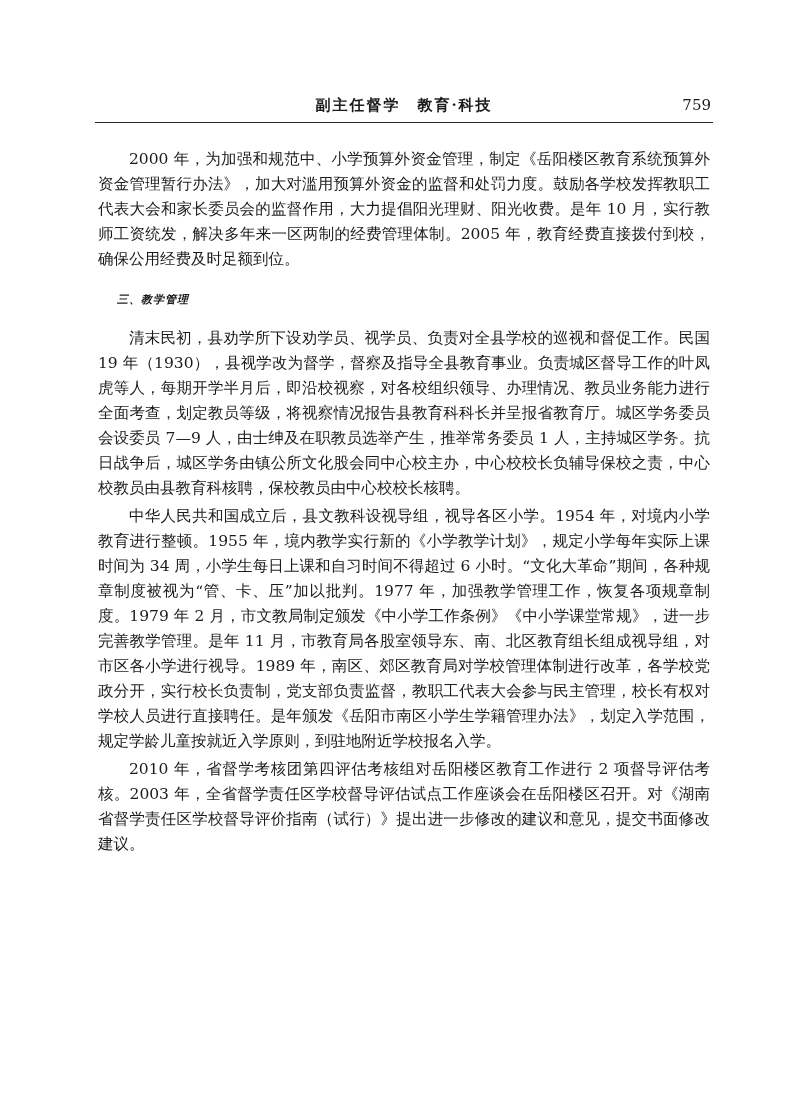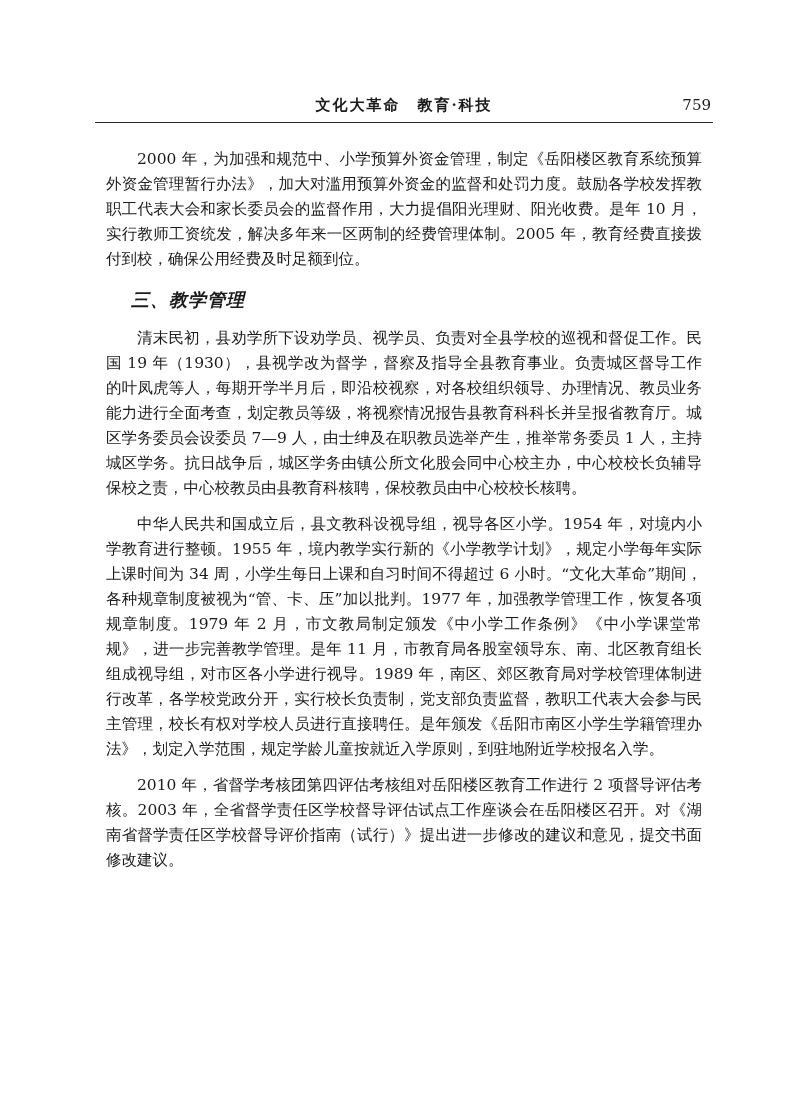--- a/index.html
+++ b/index.html
@@ -36,43 +36,43 @@
     position: absolute;
     right: 2px;
     top: 0;
     font-weight: normal;
     letter-spacing: 0;
   }
   .content {
     margin-top: 24px;
   }
   p.body-para {
-    margin: 11px;
+    margin: 3px;
     font-size: 15.5px;
     line-height: 25px;
     text-align: justify;
     text-indent: 2em;
   }
   .section-heading {
     margin: 15px 0 14px 0;
-    font-size: 18px;
+    font-size: 11px;
     line-height: 25px;
     font-style: italic;
     font-weight: 600;
     text-indent: 2em;
     letter-spacing: 1px;
   }
 </style>
 </head>
 <body>
 
 <div class="page">
 
   <div class="page-header">
-    <span class="header-title">文化大革命　教育·科技</span>
+    <span class="header-title">副主任督学　教育·科技</span>
     <span class="page-number">759</span>
   </div>
 
   <div class="content">
 
     <p class="body-para">2000 年，为加强和规范中、小学预算外资金管理，制定《岳阳楼区教育系统预算外资金管理暂行办法》，加大对滥用预算外资金的监督和处罚力度。鼓励各学校发挥教职工代表大会和家长委员会的监督作用，大力提倡阳光理财、阳光收费。是年 10 月，实行教师工资统发，解决多年来一区两制的经费管理体制。2005 年，教育经费直接拨付到校，确保公用经费及时足额到位。</p>
 
 
     <div class="section-heading">三、教学管理</div>
 

